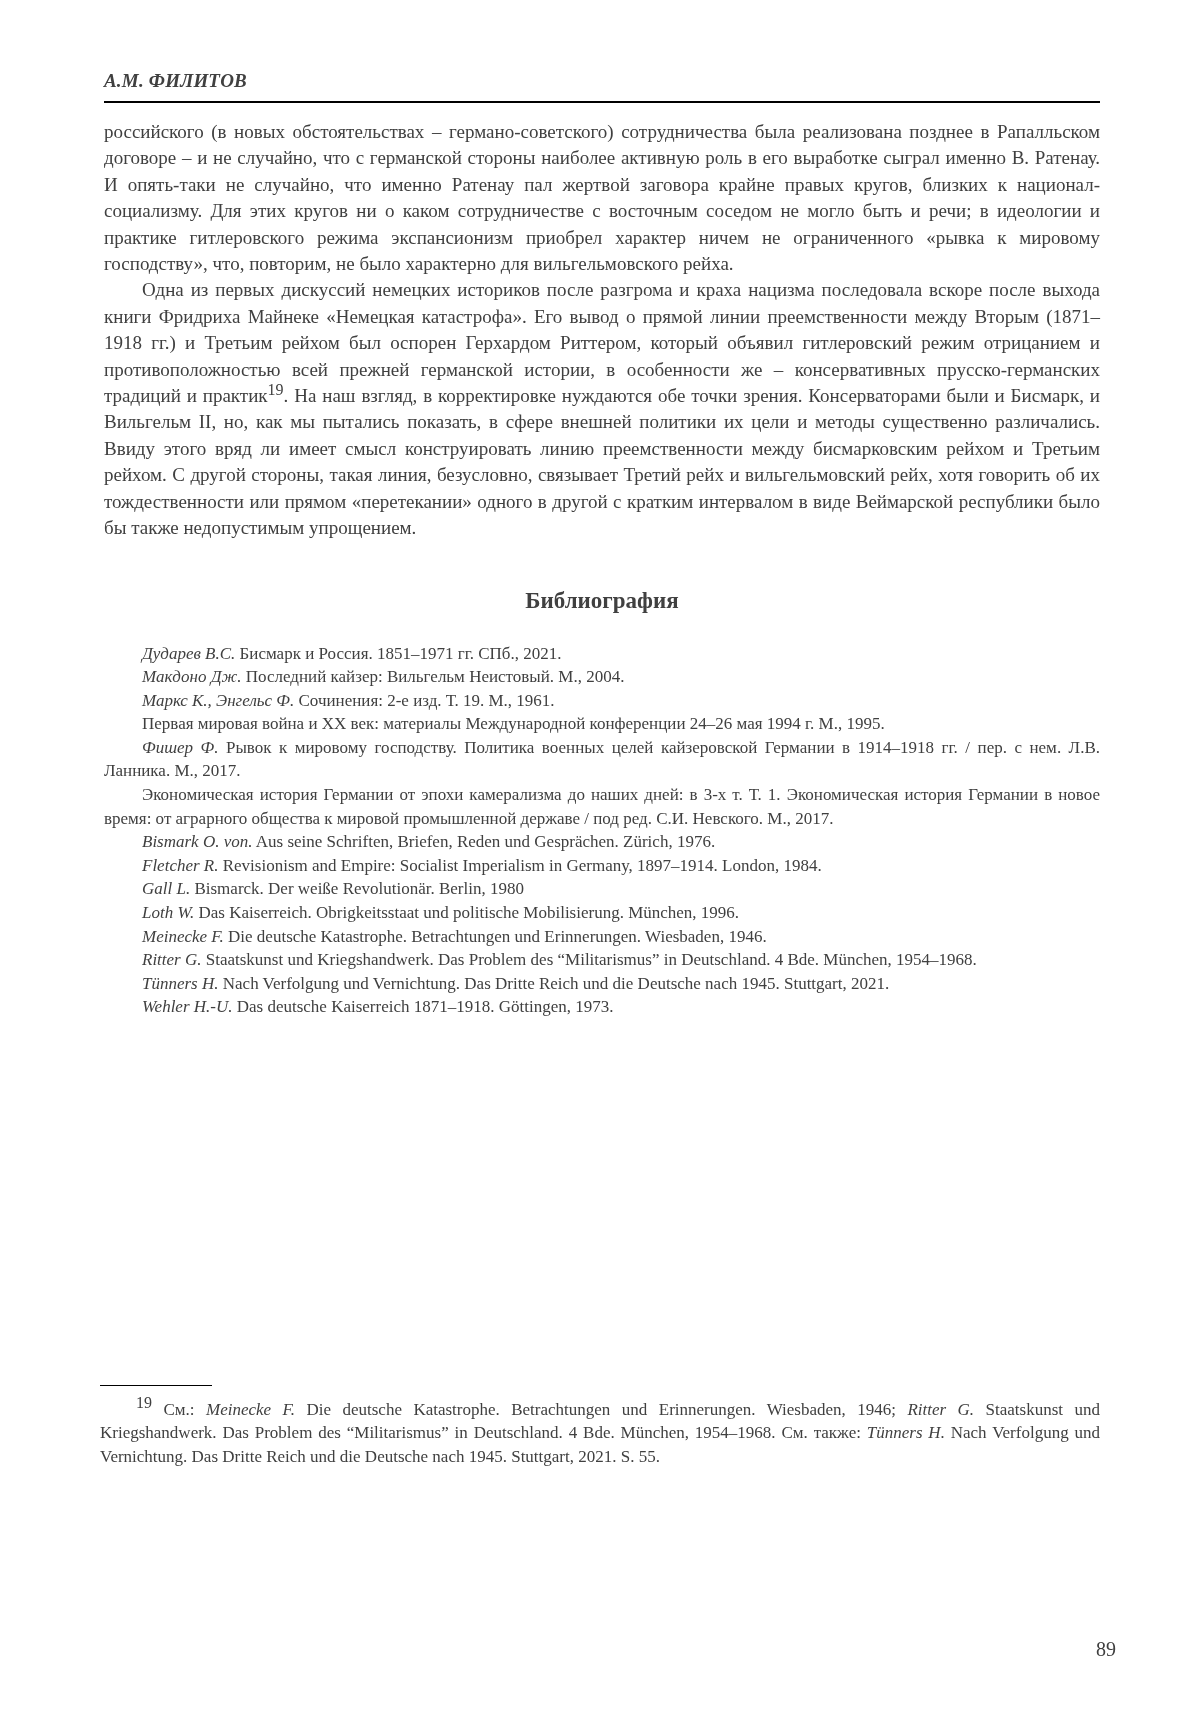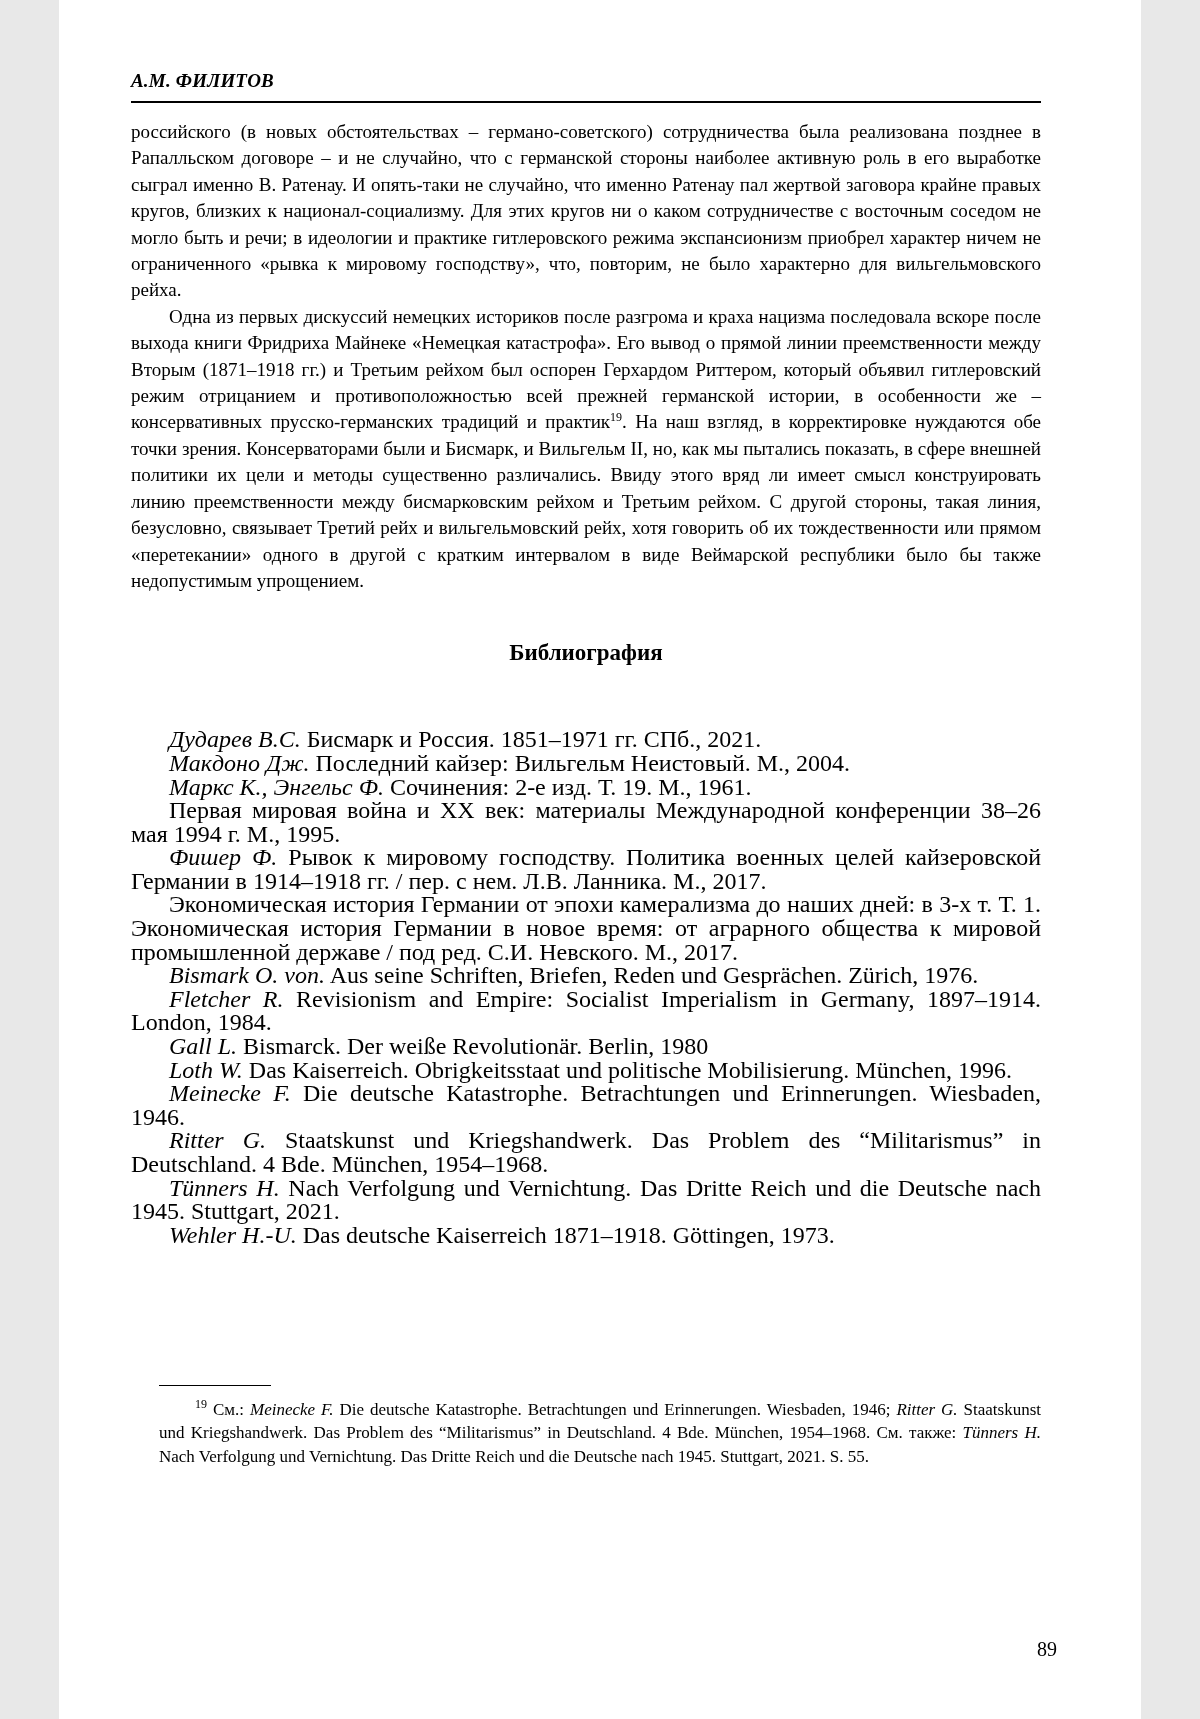--- a/index.html
+++ b/index.html
@@ -2,28 +2,28 @@
 <html lang="ru"><head>
 <meta charset="utf-8">
 <style>
   html, body {
     margin: 0;
     padding: 0;
     background: #e8e8e8;
   }
   .page {
     position: relative;
-    width: 1082px;
+    width: 1200px;
     height: 1719px;
     margin: 0 auto;
     background: #ffffff;
     font-family: "Liberation Serif", serif;
-    color: #000000;
+    color: #404040;
     box-sizing: border-box;
-    padding: 70px 100px 0 72px;
+    padding: 70px 100px 0 104px;
     overflow: hidden;
   }
   
   .header {
     display: flex;
     justify-content: space-between;
     align-items: baseline;
     font-size: 19px;
     font-weight: bold;
     letter-spacing: 0.2px;
@@ -39,35 +39,35 @@
   .body-text {
     margin-top: 16px;
     font-size: 19px;
     line-height: 26.4px;
     text-align: justify;
     hyphens: auto;
   }
   .body-text p { margin: 0; }
   .body-text p.indent { text-indent: 38px; }
   sup {
-    font-size: 12px;
+    font-size: 16px;
     line-height: 0;
     vertical-align: super;
   }
   em { font-style: italic; font-weight: normal; }
   
   .bib-heading {
     margin-top: 46px;
     text-align: center;
     font-weight: bold;
     font-size: 23px;
   }
   .bib-list {
-    margin-top: 62px;
-    font-size: 24px;
+    margin-top: 28px;
+    font-size: 17px;
     line-height: 23.6px;
     text-align: justify;
     hyphens: auto;
   }
   .bib-list p.bib-entry {
     margin: 0;
     text-indent: 38px;
   }
   
   .footnote {
@@ -109,21 +109,21 @@
     <p>российского (в новых обстоятельствах – германо-советского) сотрудничества  была реализована позднее в Рапалльском договоре – и не случайно, что с германской стороны наиболее активную роль в его выработке сыграл именно В. Ратенау. И опять-таки не случайно, что именно Ратенау пал жертвой заговора крайне правых кругов, близких к национал-социализму. Для этих кругов ни о каком сотрудничестве с восточным соседом не могло быть и речи; в идеологии и практике гитлеровского режима экспансионизм приобрел характер ничем не ограниченного «рывка к мировому господству», что, повторим, не было характерно для вильгельмовского рейха.</p>
     <p class="indent"><span>Одна из первых дискуссий немецких историков после разгрома и краха нацизма последовала вскоре после выхода книги Фридриха Майнеке «Немецкая катастрофа». Его вывод о прямой линии преемственности между Вторым (1871–1918 гг.) и Третьим рейхом был оспорен Герхардом Риттером, который объявил гитлеровский режим отрицанием и противоположностью всей прежней германской истории, в особенности же – консервативных прусско-германских традиций и практик</span><sup>19</sup><span>. На наш взгляд, в корректировке нуждаются обе точки зрения. Консерваторами были и Бисмарк, и Вильгельм II, но, как мы пытались показать, в сфере внешней политики их цели и методы существенно различались. Ввиду этого вряд ли имеет смысл конструировать линию преемственности между бисмарковским рейхом и Третьим рейхом. С другой стороны, такая линия, безусловно, связывает Третий рейх и вильгельмовский рейх, хотя говорить об их тождественности или прямом «перетекании» одного в другой с кратким интервалом в виде Веймарской республики было бы также недопустимым упрощением.</span></p>
   </div>
 
   <div class="bib-heading">Библиография</div>
 
   <div class="bib-list">
       <p class="bib-entry"><em>Дударев В.С.</em> Бисмарк и Россия. 1851–1971 гг. СПб., 2021.</p>
       <p class="bib-entry"><em>Макдоно Дж.</em> Последний кайзер: Вильгельм Неистовый. М., 2004.</p>
       <p class="bib-entry"><em>Маркс К., Энгельс Ф.</em> Сочинения: 2-е изд. Т. 19. М., 1961.</p>
-      <p class="bib-entry">Первая мировая война и XX век: материалы Международной конференции 38–26 мая 1994 г. М., 1995.</p>
+      <p class="bib-entry">Первая мировая война и XX век: материалы Международной конференции 24–26 мая 1994 г. М., 1995.</p>
       <p class="bib-entry"><em>Фишер Ф.</em> Рывок к мировому господству. Политика военных целей кайзеровской Германии в 1914–1918 гг. / пер. с нем. Л.В. Ланника. М., 2017.</p>
       <p class="bib-entry">Экономическая история Германии от эпохи камерализма до наших дней: в 3-х т. Т. 1. Экономическая история Германии в новое время: от аграрного общества к мировой промышленной державе / под ред. С.И. Невского. М., 2017.</p>
       <p class="bib-entry"><em>Bismark O. von.</em> Aus seine Schriften, Briefen, Reden und Gesprächen. Zürich, 1976.</p>
       <p class="bib-entry"><em>Fletcher R.</em> Revisionism and Empire: Socialist Imperialism in Germany, 1897–1914. London, 1984.</p>
       <p class="bib-entry"><em>Gall L.</em> Bismarck. Der weiße Revolutionär. Berlin, 1980</p>
       <p class="bib-entry"><em>Loth W.</em> Das Kaiserreich. Obrigkeitsstaat und politische Mobilisierung. München, 1996.</p>
       <p class="bib-entry"><em>Meinecke F.</em> Die deutsche Katastrophe. Betrachtungen und Erinnerungen. Wiesbaden, 1946.</p>
       <p class="bib-entry"><em>Ritter G.</em> Staatskunst und Kriegshandwerk. Das Problem des “Militarismus” in Deutschland. 4 Bde. München, 1954–1968.</p>
       <p class="bib-entry"><em>Tünners H.</em> Nach Verfolgung und Vernichtung. Das Dritte Reich und die Deutsche nach 1945. Stuttgart, 2021.</p>
       <p class="bib-entry"><em>Wehler H.-U.</em> Das deutsche Kaiserreich 1871–1918. Göttingen, 1973.</p>

